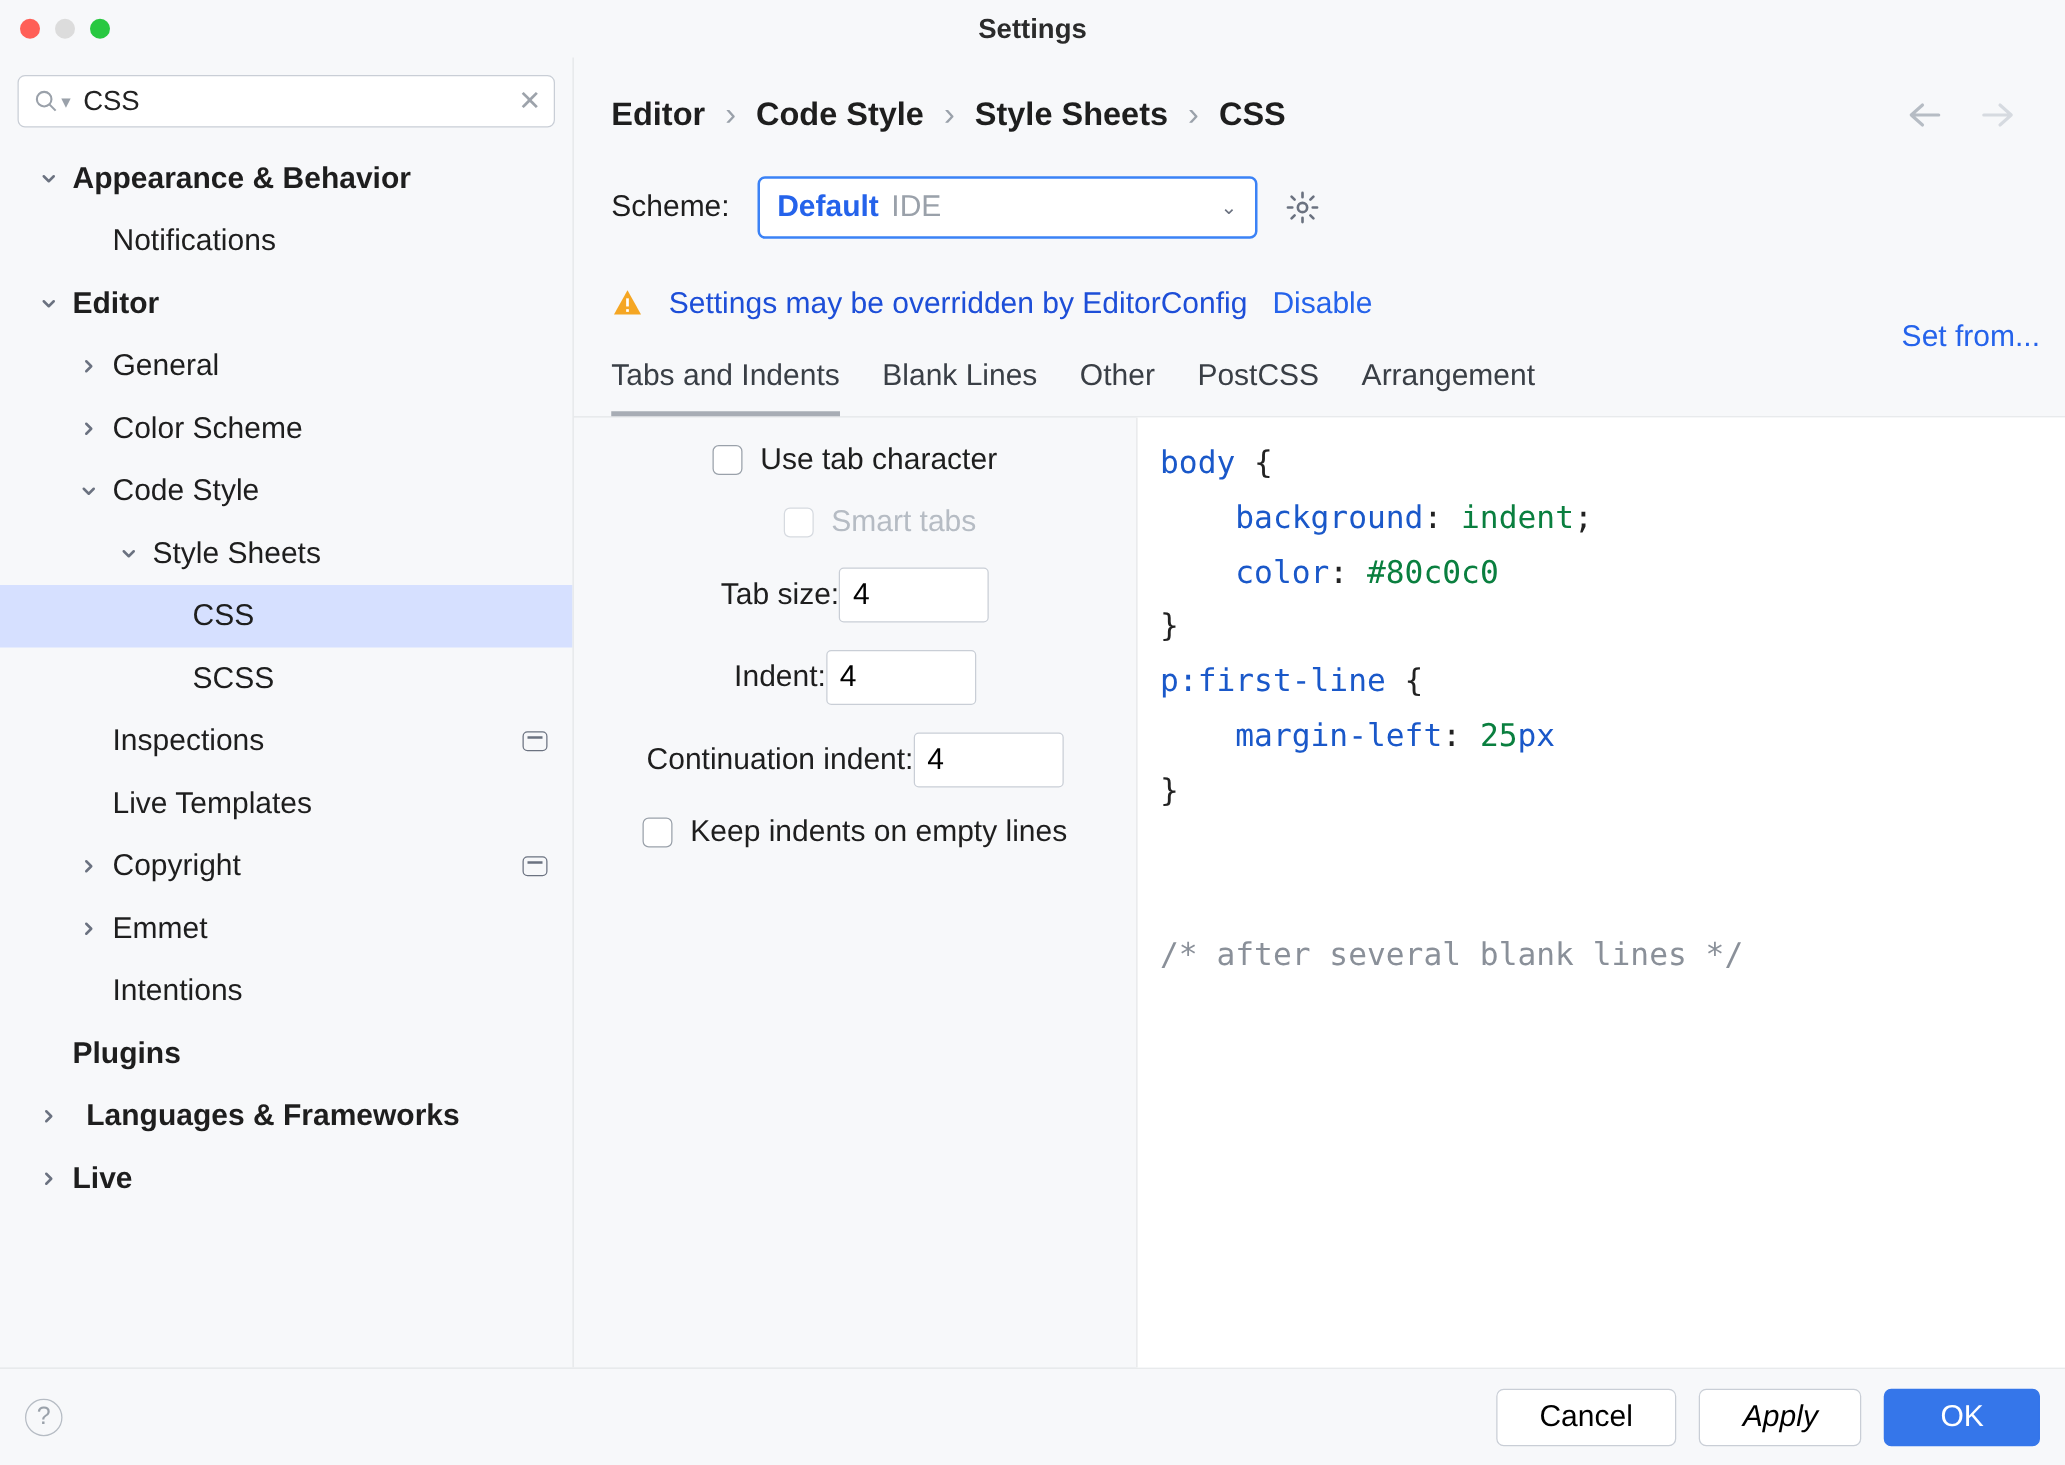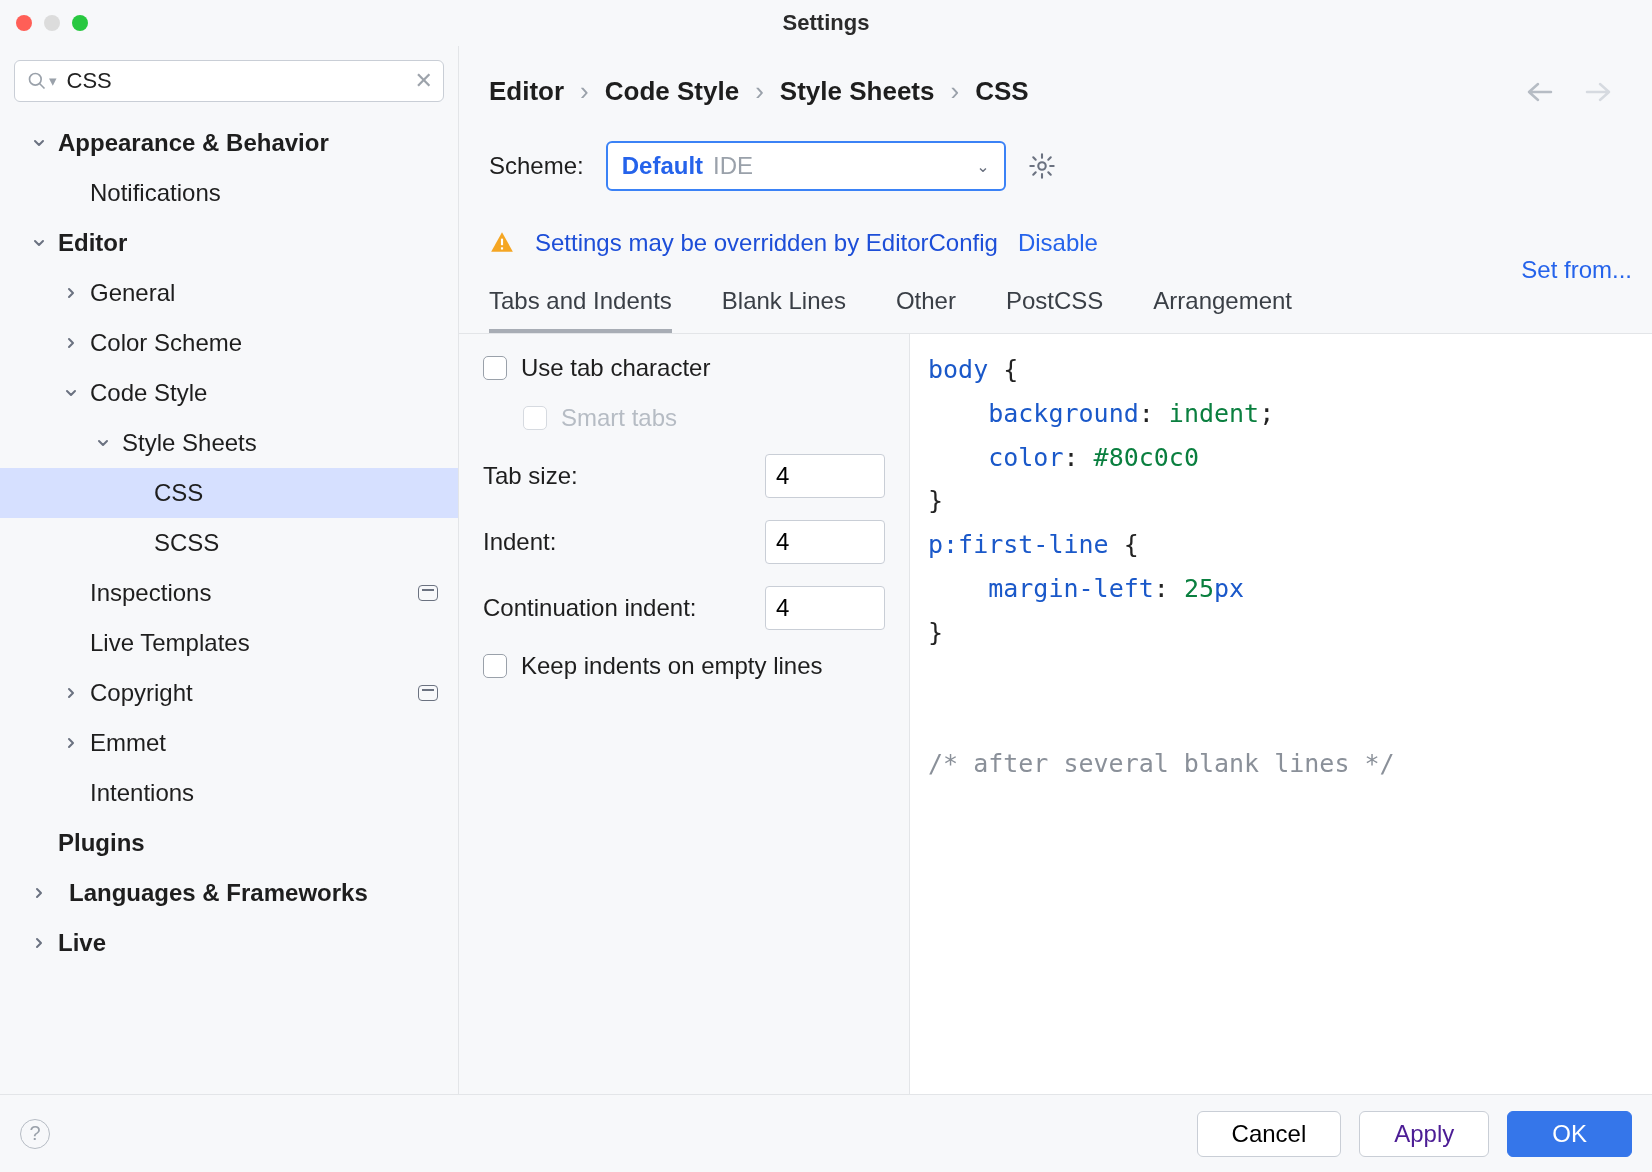--- a/index.html
+++ b/index.html
@@ -43,48 +43,48 @@
   .scheme-select .sub { font-size:24px; color:#9aa1aa; }
   .scheme-select .caret { margin-left:auto; color:#6b7280; }
   .gear { color:#6b7280; }
 
   .setfrom { position:absolute; right:20px; top:210px; color:#2563eb; font-size:24px; }
 
   .warn-row { display:flex; align-items:center; gap:20px; padding:30px 30px 12px 30px; font-size:24px; }
   .warn-text { color:#1d4ed8; }
   .warn-link { color:#2563eb; }
 
-  .tabs { display:flex; gap:50px; padding:18px 30px 0 30px; font-size:24px; color:#3a3f46; position:relative; }
+  .tabs { display:flex; gap:34px; padding:18px 30px 0 30px; font-size:24px; color:#3a3f46; position:relative; }
   .tabs .tab { padding-bottom:14px; cursor:pointer; }
   .tabs .tab.active { border-bottom:4px solid #a8adb5; font-weight:400; }
   .tab-underline { border-bottom:1px solid #e3e5e8; margin:0; }
 
   .content { flex:1; display:flex; min-height:0; }
-  .form { width:450px; padding:20px 24px 0 24px; display:flex; flex-direction:column; gap:22px; }
+  .form { width:450px; padding:20px 24px 0 24px; display:flex; flex-direction:column; gap:22px;align-items:center; }
   .check-row { display:flex; align-items:center; gap:14px; font-size:24px; }
   .check-row.disabled { color:#b6bcc4; }
   .check-row.disabled .chk { border-color:#d6dae0; }
   .chk { width:24px; height:24px; border:1.5px solid #9aa1aa; border-radius:5px; background:#fff; flex:none; }
   .field-row { display:flex; align-items:center; justify-content:space-between; font-size:24px; }
   .field-row input { width:120px; height:44px; border:1px solid #c9ced6; border-radius:4px; font-size:24px; padding:0 10px; }
   .form .indent { margin-left:40px; }
 
   .preview { flex:1; background:#fff; border-left:1px solid #e3e5e8; padding:14px 18px; font-family: ui-monospace, Menlo, Consolas, monospace; font-size:25px; line-height:1.75; }
   .tok-sel { color:#1a58c9; }
   .tok-prop { color:#1a58c9; }
   .tok-val { color:#0a7f3f; }
   .tok-punc { color:#222; }
   .tok-comment { color:#8a9099; }
 
   .footer { height:78px; border-top:1px solid #e3e5e8; display:flex; align-items:center; padding:0 20px; gap:18px; background:#f7f8fa; }
   .help { width:30px; height:30px; border:1.5px solid #b6bcc4; border-radius:50%; color:#9aa1aa; display:flex; align-items:center; justify-content:center; font-size:20px; }
   .footer .spacer { flex:1; }
   .btn { height:46px; padding:0 34px; border-radius:6px; font-size:24px; border:1px solid #c9ced6; background:#fff; cursor:pointer; }
   .btn.primary { background:#3576ea; color:#fff; border-color:#3576ea; font-weight:400; padding:0 44px; }
-  .btn.disabled { color:#4c1d95; }
+  .btn.disabled { color:#000000;font-style:italic; }
 
   .main-wrap { position:relative; flex:1; display:flex; min-width:0; }
 </style>
 </head>
 <body>
 
 <div class="window">
   <div class="titlebar">
     <div class="traffic">
       <div class="dot red"></div>

